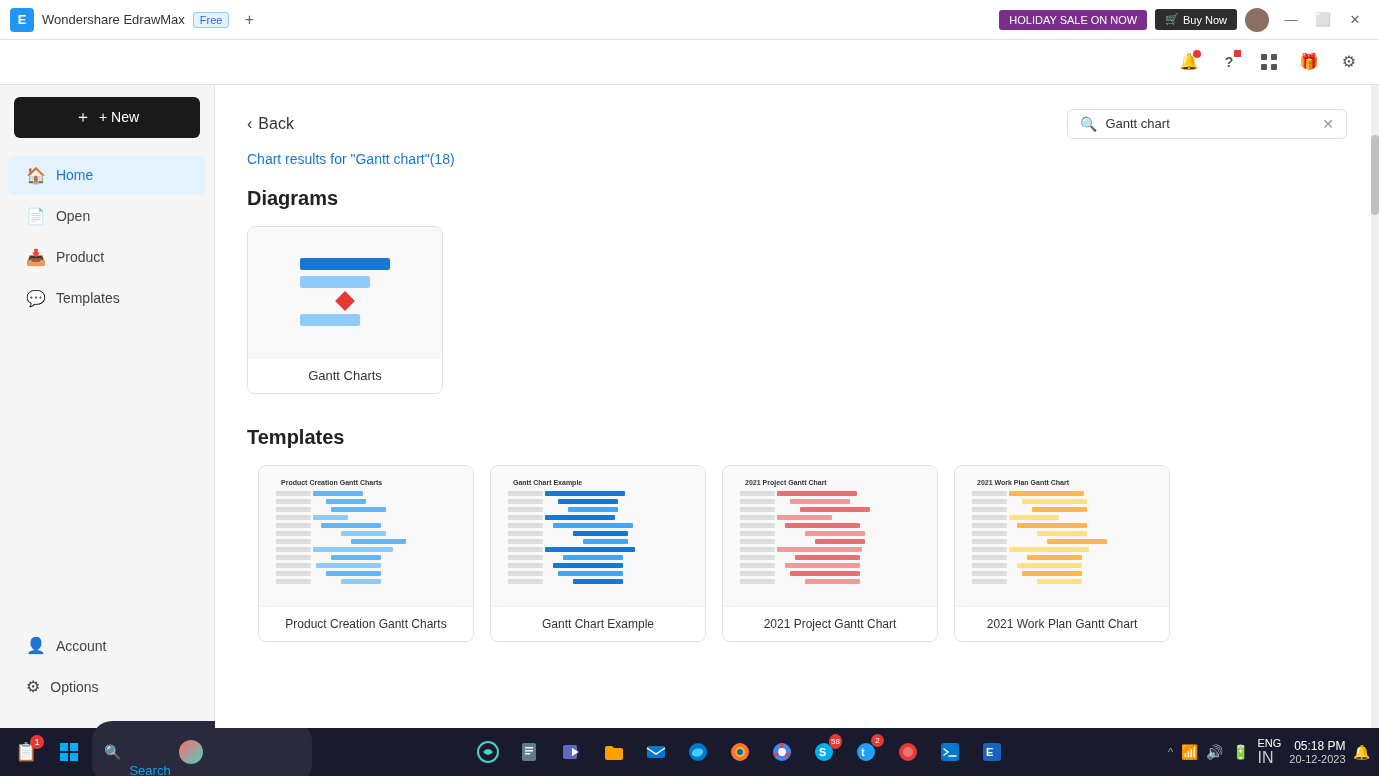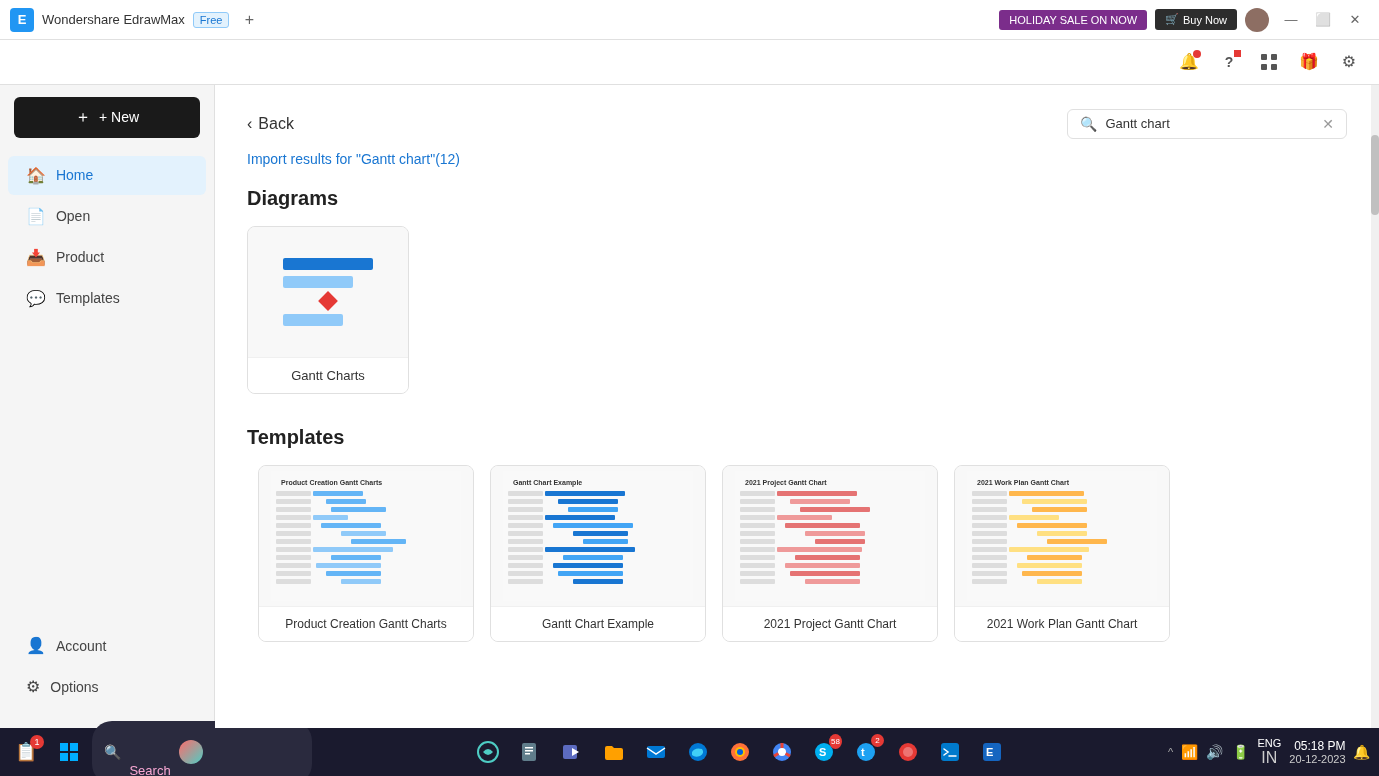--- a/index.html
+++ b/index.html
@@ -52,48 +52,48 @@
     .search-bar-area input { border: none; outline: none; font-size: 13px; color: #333; flex: 1; }
     .search-clear { cursor: pointer; color: #999; font-size: 14px; }
 
     .search-results-text { font-size: 14px; color: #333; margin-bottom: 20px; }
     .search-results-text span { color: #1976d2; }
 
     .section-title { font-size: 20px; font-weight: 600; color: #222; margin-bottom: 16px; }
 
     
     .diagrams-grid { display: flex; gap: 16px; flex-wrap: wrap; margin-bottom: 32px; }
-    .diagram-card { width: 162px; border: 1px solid #e0e0e0; border-radius: 8px; overflow: hidden; cursor: pointer; background: #fafafa; }
+    .diagram-card { width: 196px; border: 1px solid #e0e0e0; border-radius: 8px; overflow: hidden; cursor: pointer; background: #fafafa; }
     .diagram-thumb { height: 130px; background: #f8f8f8; display: flex; align-items: center; justify-content: center; }
     .gantt-icon-preview { display: flex; flex-direction: column; align-items: center; gap: 6px; }
     .gantt-bar-1 { width: 90px; height: 12px; background: #1976d2; border-radius: 2px; }
     .gantt-bar-2 { width: 70px; height: 12px; background: #90caf9; border-radius: 2px; margin-left: -20px; }
     .gantt-diamond { width: 14px; height: 14px; background: #e53935; transform: rotate(45deg); }
     .gantt-bar-3 { width: 60px; height: 12px; background: #90caf9; border-radius: 2px; margin-left: -30px; }
     .diagram-label { padding: 10px 12px; font-size: 13px; color: #333; text-align: center; background: #fff; border-top: 1px solid #f0f0f0; }
 
     
     .templates-grid { display: flex; gap: 16px; flex-wrap: wrap; padding-left: 11px; }
     .template-card { width: 216px; border: 1px solid #e0e0e0; border-radius: 8px; overflow: hidden; cursor: pointer; background: #fafafa; }
     .template-thumb { height: 140px; background: #f8f8f8; display: flex; align-items: center; justify-content: center; overflow: hidden; }
     .template-label { padding: 10px 12px; font-size: 12px; color: #333; text-align: center; background: #fff; border-top: 1px solid #f0f0f0; }
 
     
     .taskbar { height: 48px; background: #1a1a2e; display: flex; align-items: center; padding: 0 8px; gap: 4px; }
     .taskbar-item { width: 38px; height: 38px; display: flex; align-items: center; justify-content: center; cursor: pointer; border-radius: 4px; position: relative; }
     .notification-badge { position: absolute; top: 2px; right: 2px; background: #e53935; color: #fff; font-size: 9px; border-radius: 50%; width: 14px; height: 14px; display: flex; align-items: center; justify-content: center; }
     .taskbar-search { flex: 0 0 220px; background: #2a2a3e; border-radius: 20px; display: flex; align-items: center; gap: 8px; padding: 6px 12px; cursor: pointer; }
     .taskbar-search-icon { color: #aaa; font-size: 14px; }
-    .taskbar-search-text { color: #f9a8d4; font-size: 13px; margin-top: 36px; }
+    .taskbar-search-text { color: #0ea5e9; font-size: 13px; margin-top: 36px; }
     .taskbar-center { flex: 1; display: flex; align-items: center; justify-content: center; gap: 4px; }
     .taskbar-right { display: flex; align-items: center; gap: 8px; margin-left: auto; }
     .time-block { text-align: right; color: #fff; }
     .time-text { font-size: 12px; }
     .date-text { font-size: 11px; color: #ccc; }
-    .lang-block { color: #fff; font-size: 11px; text-align: center; }
+    .lang-block { color: #fff; font-size: 11px; }
     .taskbar-sys-icon { color: #ccc; font-size: 14px; cursor: pointer; }
   </style>
 </head>
 <body>
 
 <div class="titlebar">
   <div class="titlebar-left">
     <div class="app-logo">
       <span style="color:#fff;font-size:13px;font-weight:bold;">E</span>
     </div>
@@ -184,21 +184,21 @@
           <span>Back</span>
         </div>
         <div class="search-bar-area">
           <span style="color:#999;font-size:14px;">🔍</span>
           <input type="text" value="Gantt chart" style="border: none; outline: none; font-size: 13px; color: rgb(51, 51, 51); width: 200px;">
           <span class="search-clear">✕</span>
         </div>
       </div>
 
       <div class="search-results-text">
-        <span>Import results for </span><span style="color:#1976d2;">"Gantt chart"</span><span>(12)</span>
+        <span>Chart results for </span><span style="color:#1976d2;">"Gantt chart"</span><span>(18)</span>
       </div>
 
       <div class="section-title">Diagrams</div>
       <div class="diagrams-grid">
         <div class="diagram-card">
           <div class="diagram-thumb">
             <div class="gantt-icon-preview">
               <div class="gantt-bar-1"></div>
               <div class="gantt-bar-2"></div>
               <div class="gantt-diamond"></div>

